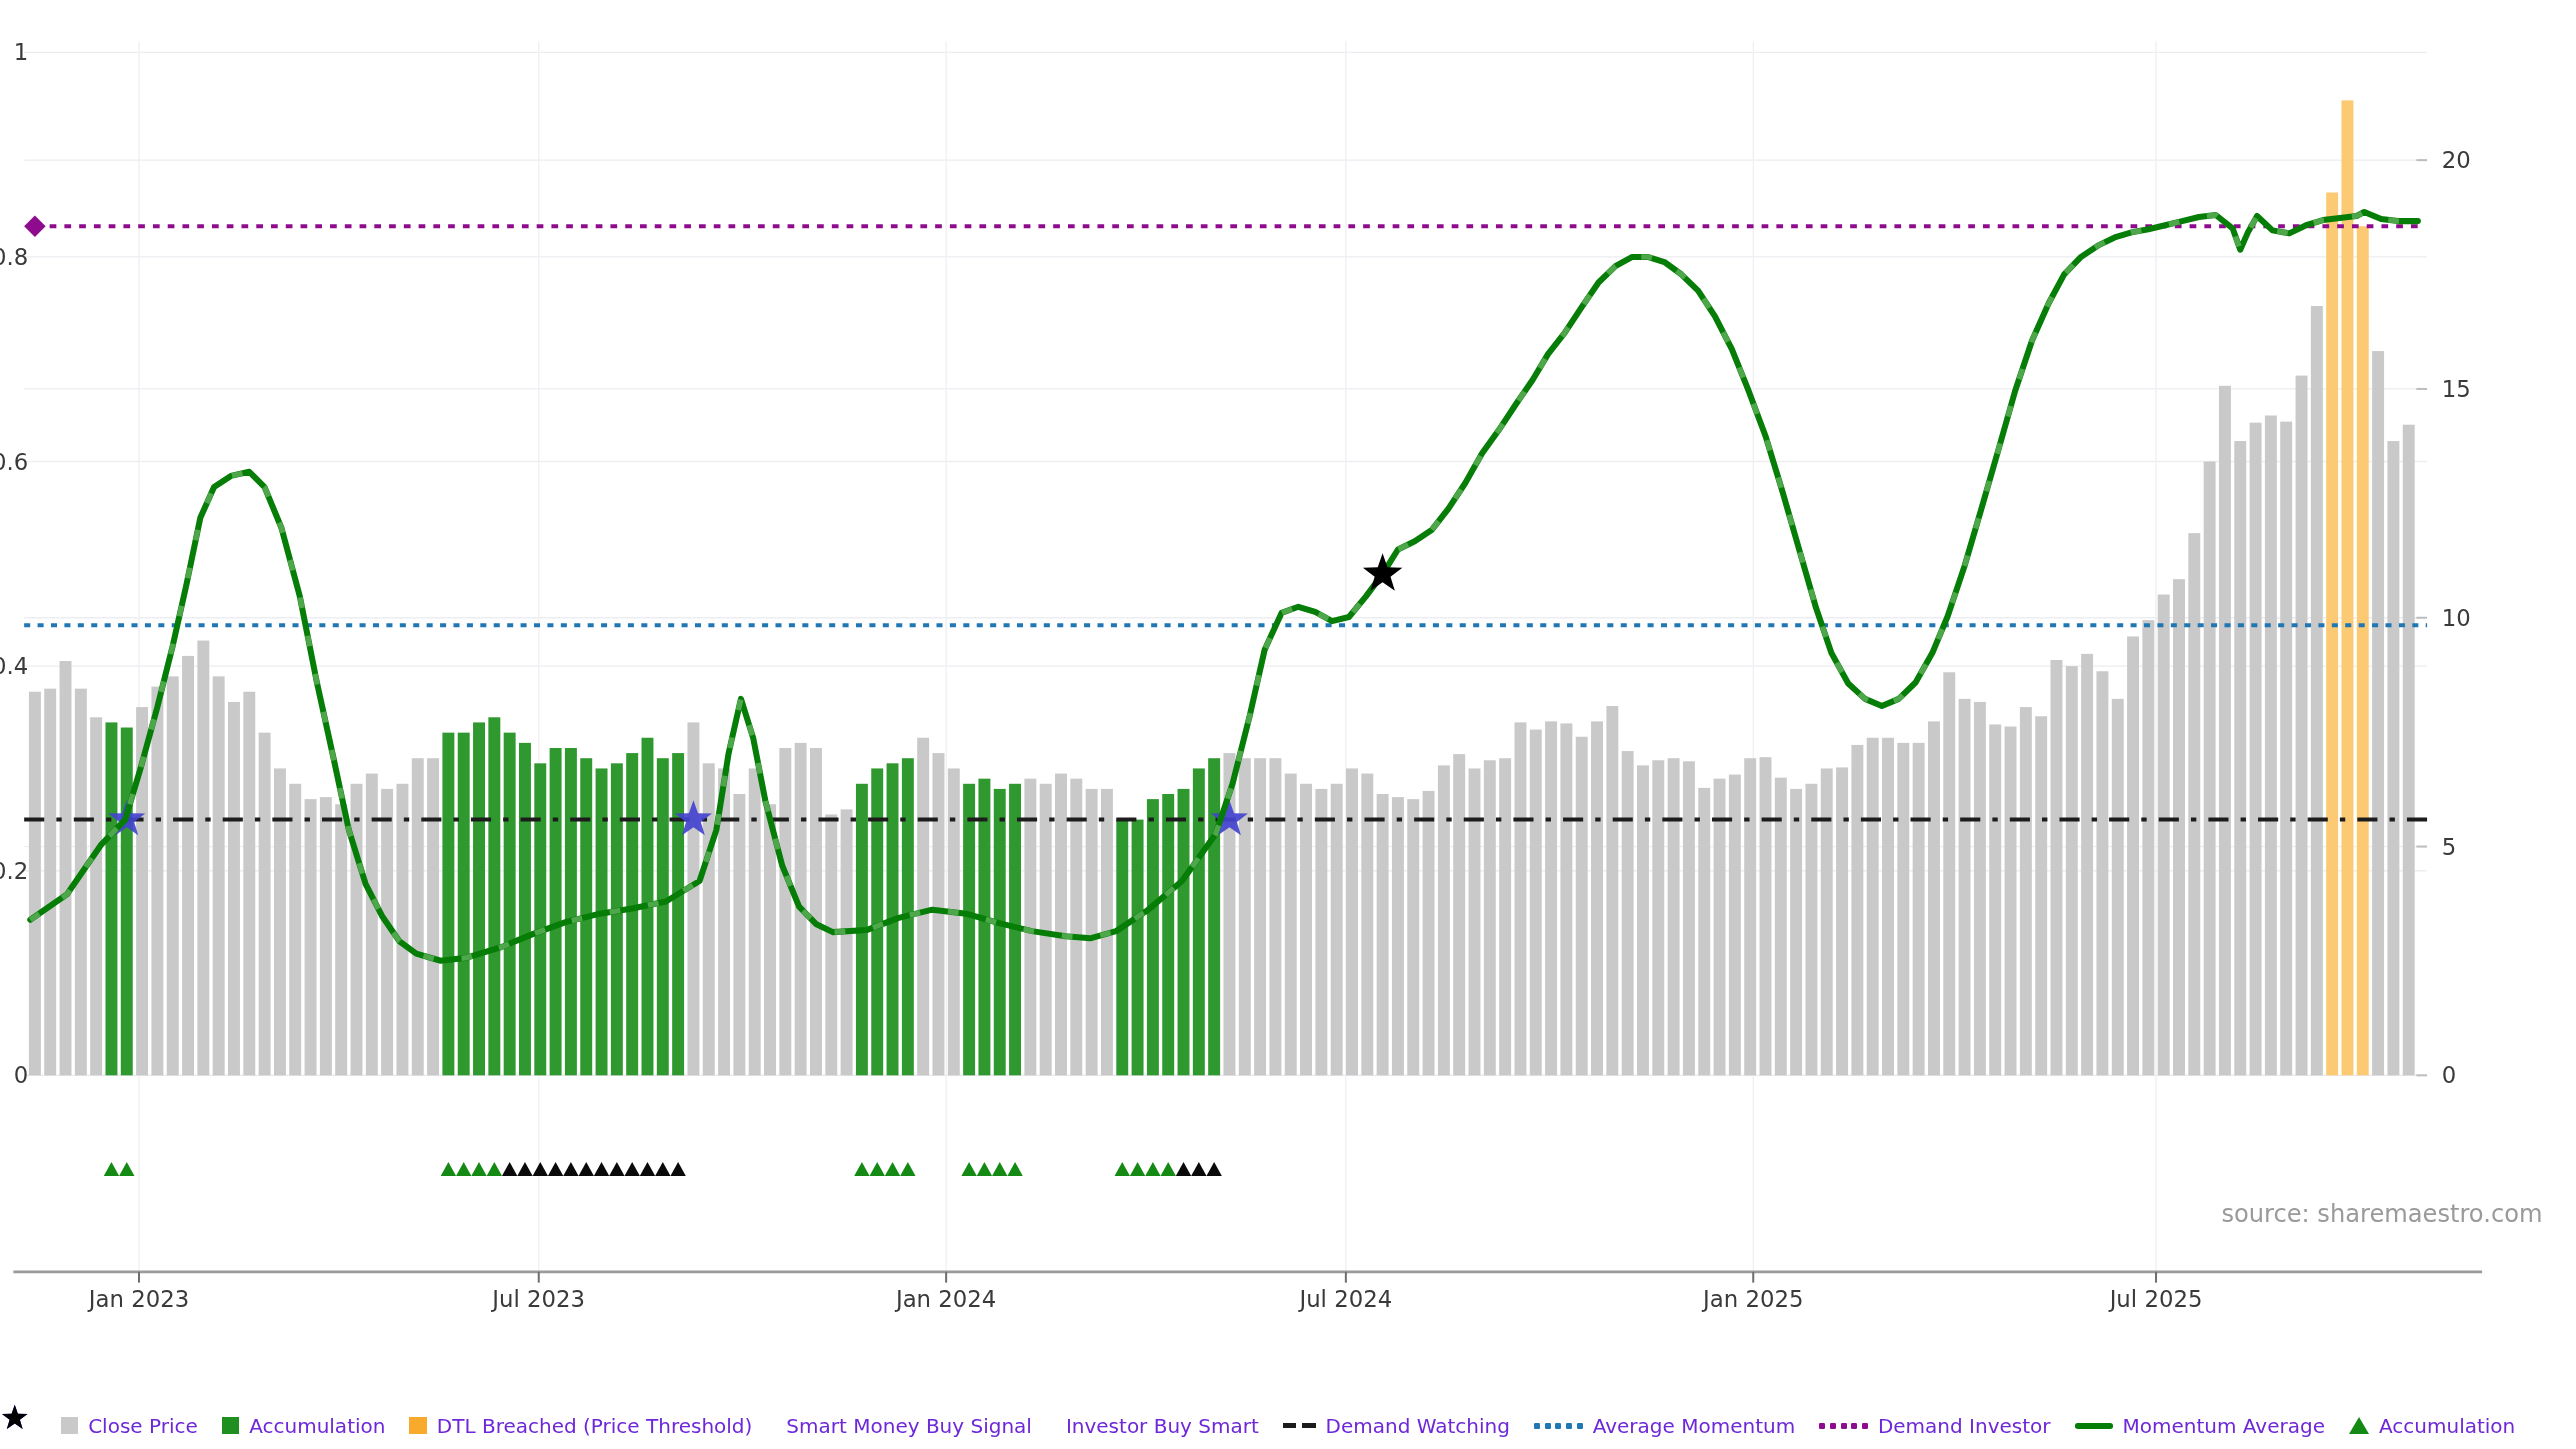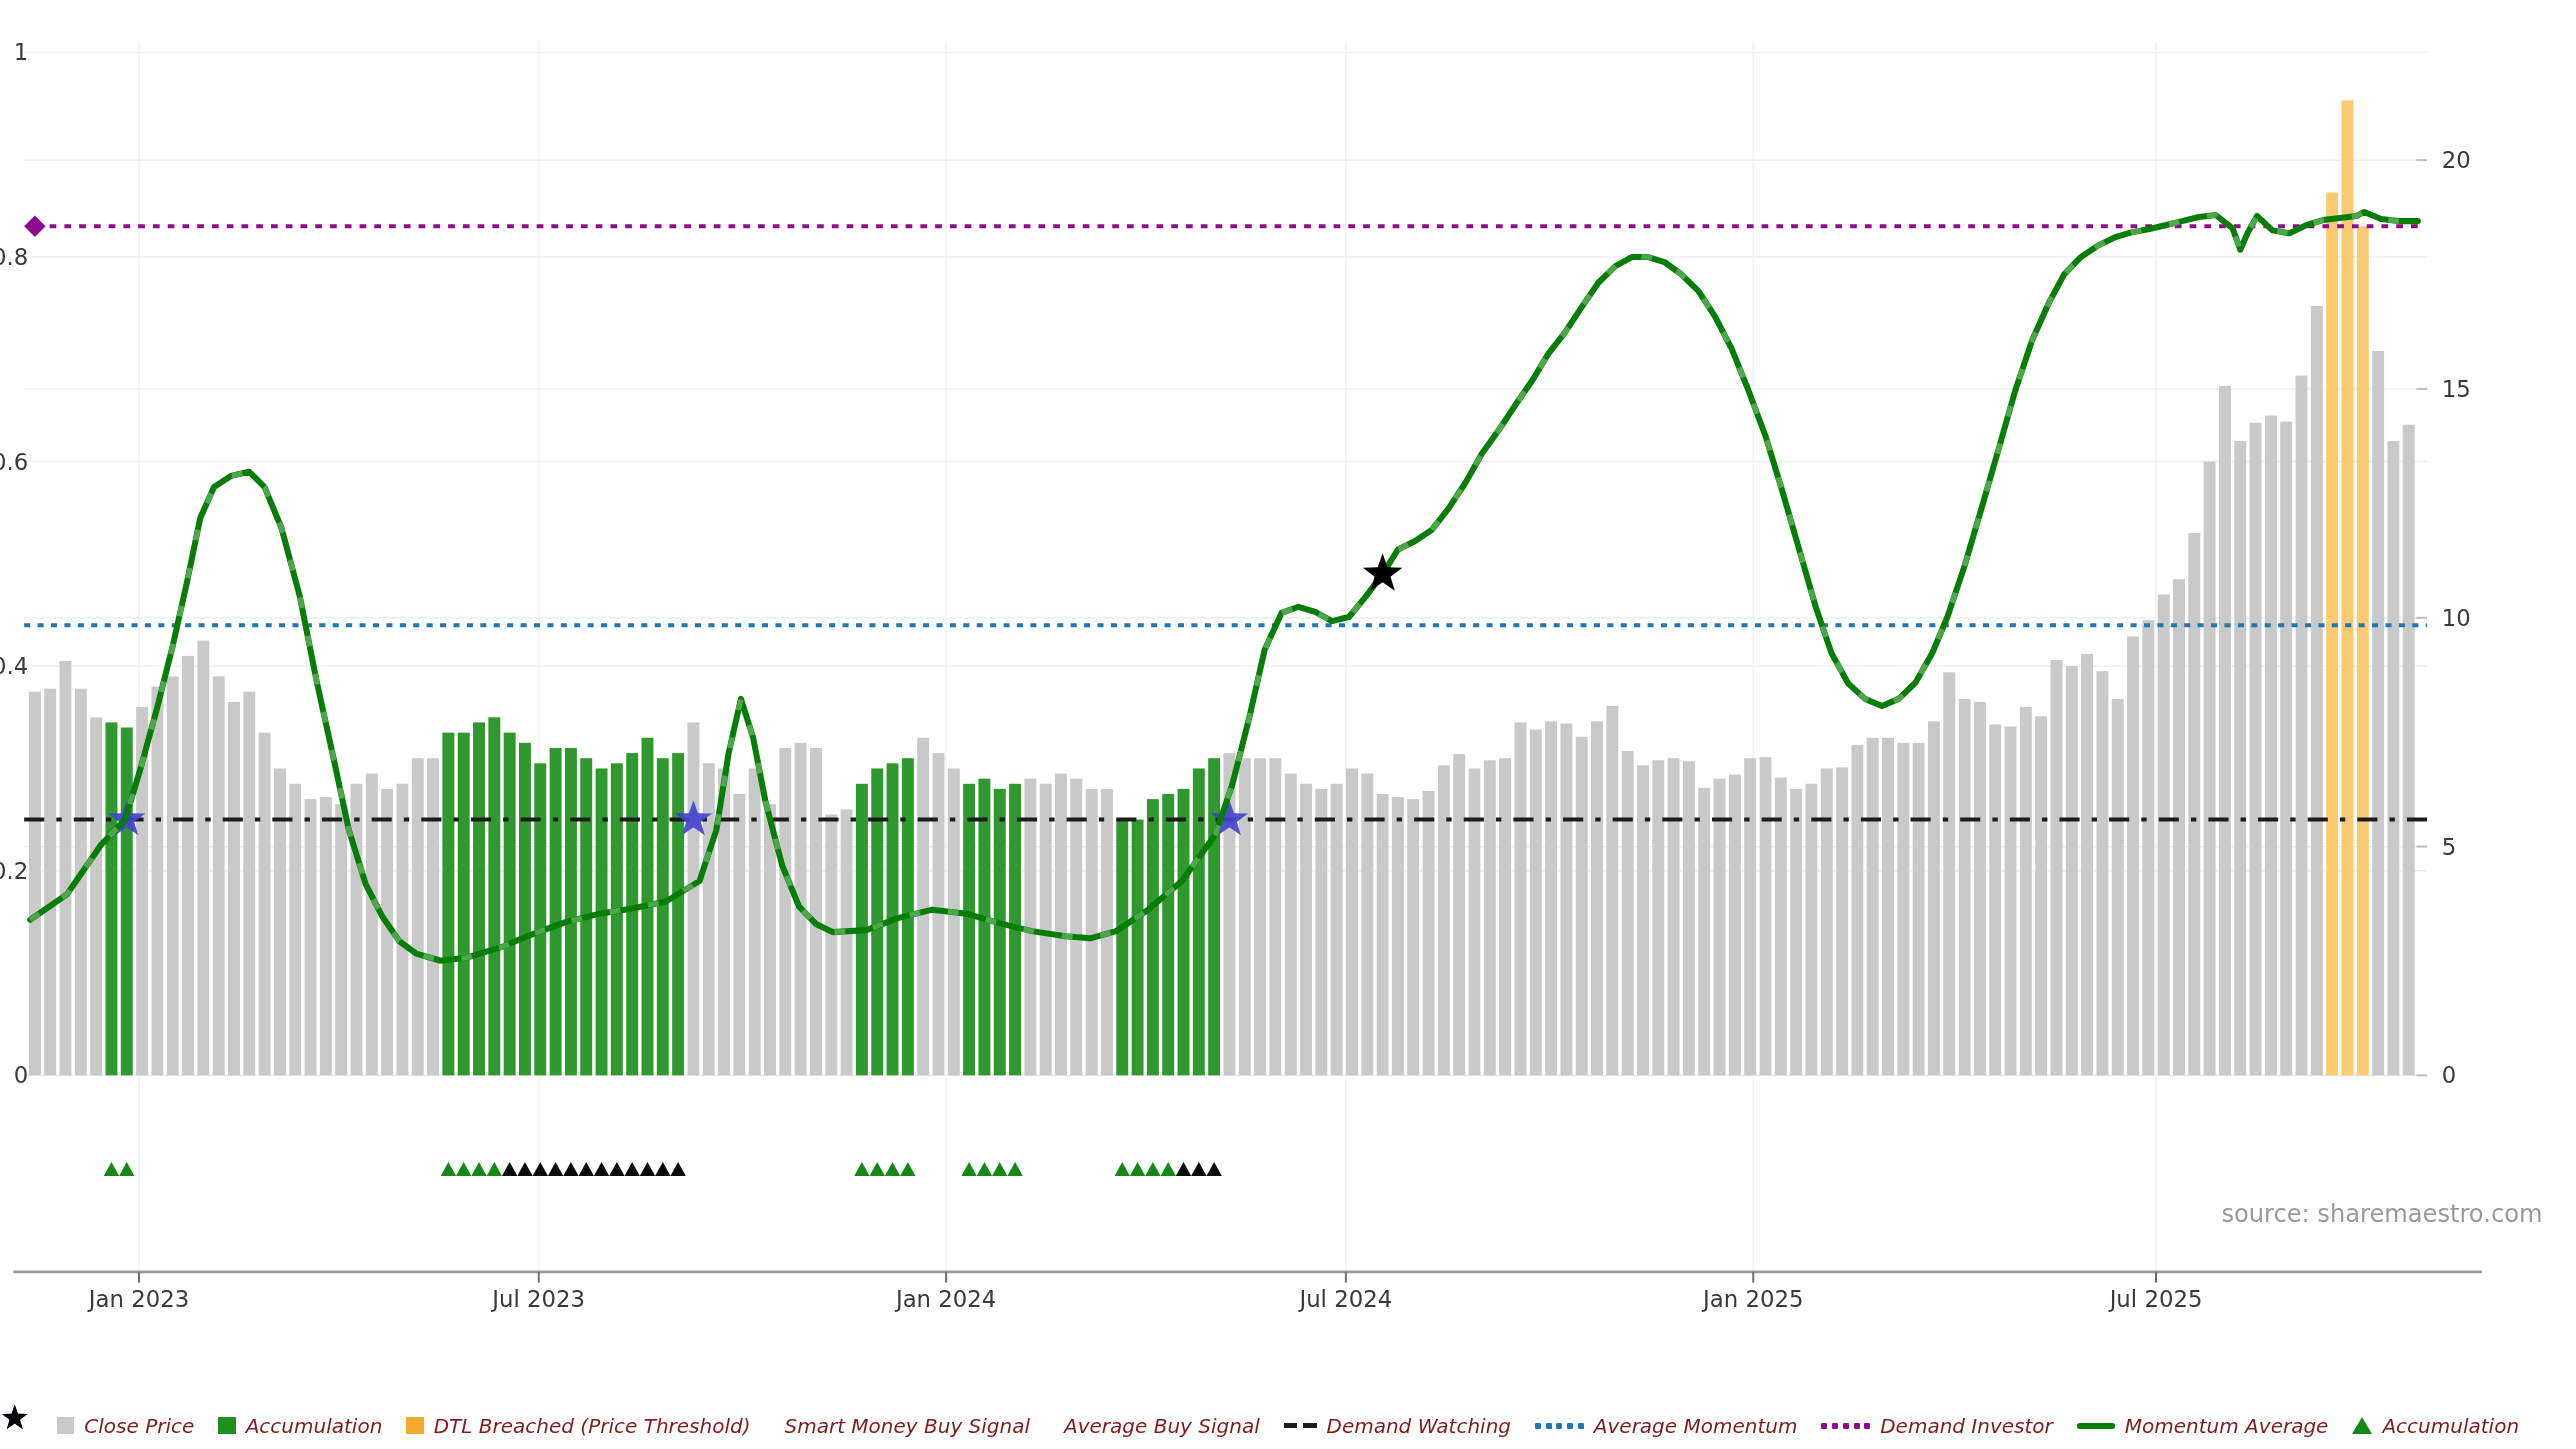--- a/index.html
+++ b/index.html
@@ -1,21 +1,21 @@
 <!DOCTYPE html>
 <html style="font-size:10.7px"><head>
 <meta charset="utf-8">
 <style>
   html,body{margin:0;padding:0;background:#ffffff;}
   body{width:2576px;height:1449px;position:relative;font-family:"DejaVu Sans",sans-serif;overflow:hidden;}
   #chart-wrap{position:absolute;inset:0;}
   svg{position:absolute;left:0;top:0;}
   #legend{position:absolute;left:0;right:0;top:1402px;height:47px;display:flex;justify-content:center;align-items:center;gap:24px;}
   .legend-item{display:flex;align-items:center;gap:10px;white-space:nowrap;}
-  .legend-label{font-size:20px;color:#7f1d1d;font-style:italic;}
+  .legend-label{font-size:20px;color:#6d28d9;}
   .sw-square{width:17.4px;height:17.4px;display:inline-block;}
   .sw-line{width:38px;height:6px;border-radius:2.7px;display:inline-block;}
   .sw-dash{display:inline-flex;gap:6px;align-items:center;}
   .sw-dash i{width:13.4px;height:4.7px;display:inline-block;}
   .sw-dots{display:inline-flex;gap:4.7px;align-items:center;}
   .sw-dots i{width:6px;height:6px;border-radius:1.3px;display:inline-block;}
   .sw-tri{width:0;height:0;border-left:10px solid transparent;border-right:10px solid transparent;display:inline-block;}
   .sw-star{display:inline-block;line-height:0;}
 </style>
 </head>
@@ -305,21 +305,21 @@
           </svg>
         </span>
         <span class="legend-label">Smart Money Buy Signal</span>
       </span>
       <span class="legend-item">
         <span class="sw-star">
           <svg width="29.5" height="29.5" viewBox="0 0 44 44">
             <polygon points="22.0,4.0 26.7,17.5 41.0,17.8 29.6,26.5 33.8,40.2 22.0,32.0 10.2,40.2 14.4,26.5 3.0,17.8 17.3,17.5" fill="#000000"></polygon>
           </svg>
         </span>
-        <span class="legend-label">Average Buy Signal</span>
+        <span class="legend-label">Investor Buy Smart</span>
       </span>
       <span class="legend-item">
         <span class="sw-dash">
           <i style="background: rgb(28, 28, 28);"></i>
           <i style="background: rgb(28, 28, 28);"></i>
         </span>
         <span class="legend-label">Demand Watching</span>
       </span>
       <span class="legend-item">
         <span class="sw-dots">

